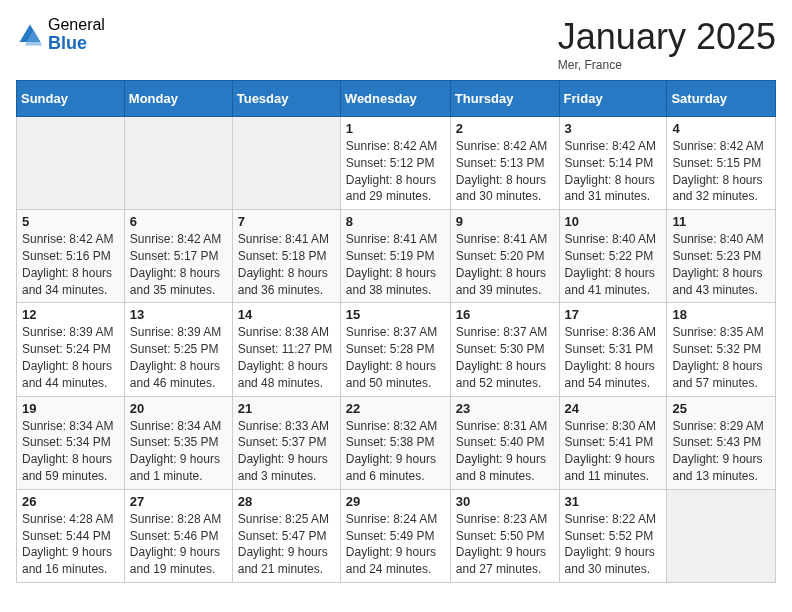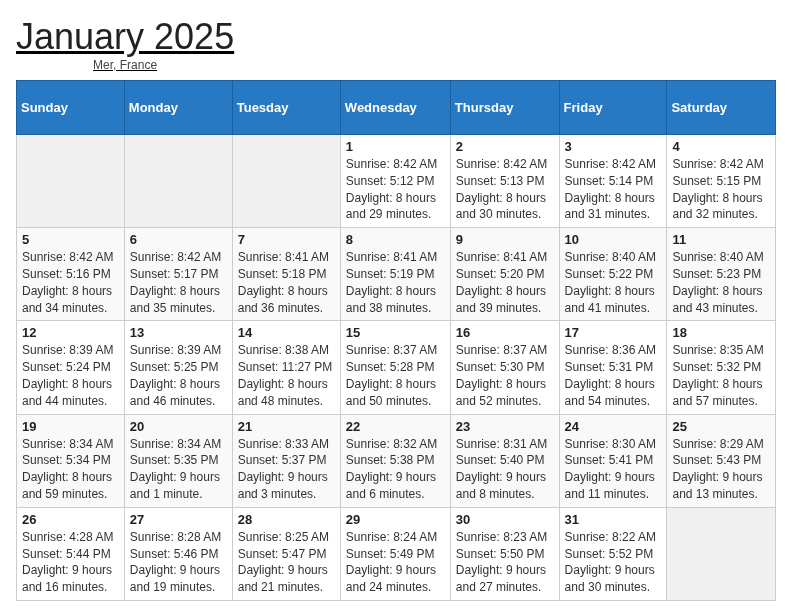--- a/index.html
+++ b/index.html
@@ -29,41 +29,40 @@
     .logo-blue {
       font-size: 18px;
       font-weight: bold;
       color: #1a6bbf;
     }
     .logo-icon {
       width: 28px;
       height: 28px;
     }
     .title-block {
-      text-align: center;
-      text-decoration: underline;
+      text-align: left;
     }
     .month-title {
       font-size: 36px;
       font-weight: normal;
       color: #222;
     }
     .location {
       font-size: 12px;
       color: #444;
     }
     .calendar {
       width: 100%;
       border-collapse: collapse;
       font-size: 11px;
     }
     .calendar thead th {
       background: #2779c4;
       color: #fff;
-      padding: 19px 4px;
+      padding: 10px 4px;
       text-align: left;
       font-weight: bold;
       font-size: 13px;
       border: 1px solid #1a5fa0;
     }
     .calendar tbody td {
       border: 1px solid #ccc;
       vertical-align: top;
       padding: 4px 5px;
       width: 113px;
@@ -85,20 +84,30 @@
       line-height: 1.4;
     }
     .empty-cell {
       background: #f0f0f0 !important;
     }
   </style>
 </head>
 <body>
 
 <div class="header">
+  <div class="logo">
+    <svg class="logo-icon" viewBox="0 0 32 32">
+      <polygon points="16,4 28,24 4,24" fill="#2779c4"></polygon>
+      <polygon points="20,10 30,28 10,28" fill="#5ba3e0" opacity="0.6"></polygon>
+    </svg>
+    <div class="logo-text">
+      <span>General</span>
+      <span class="logo-blue">Blue</span>
+    </div>
+  </div>
   <div class="title-block">
     <div class="month-title">January 2025</div>
     <div class="location">Mer, France</div>
   </div>
 </div>
 
 <table class="calendar">
   <thead>
     <tr>
     <th>Sunday</th>

